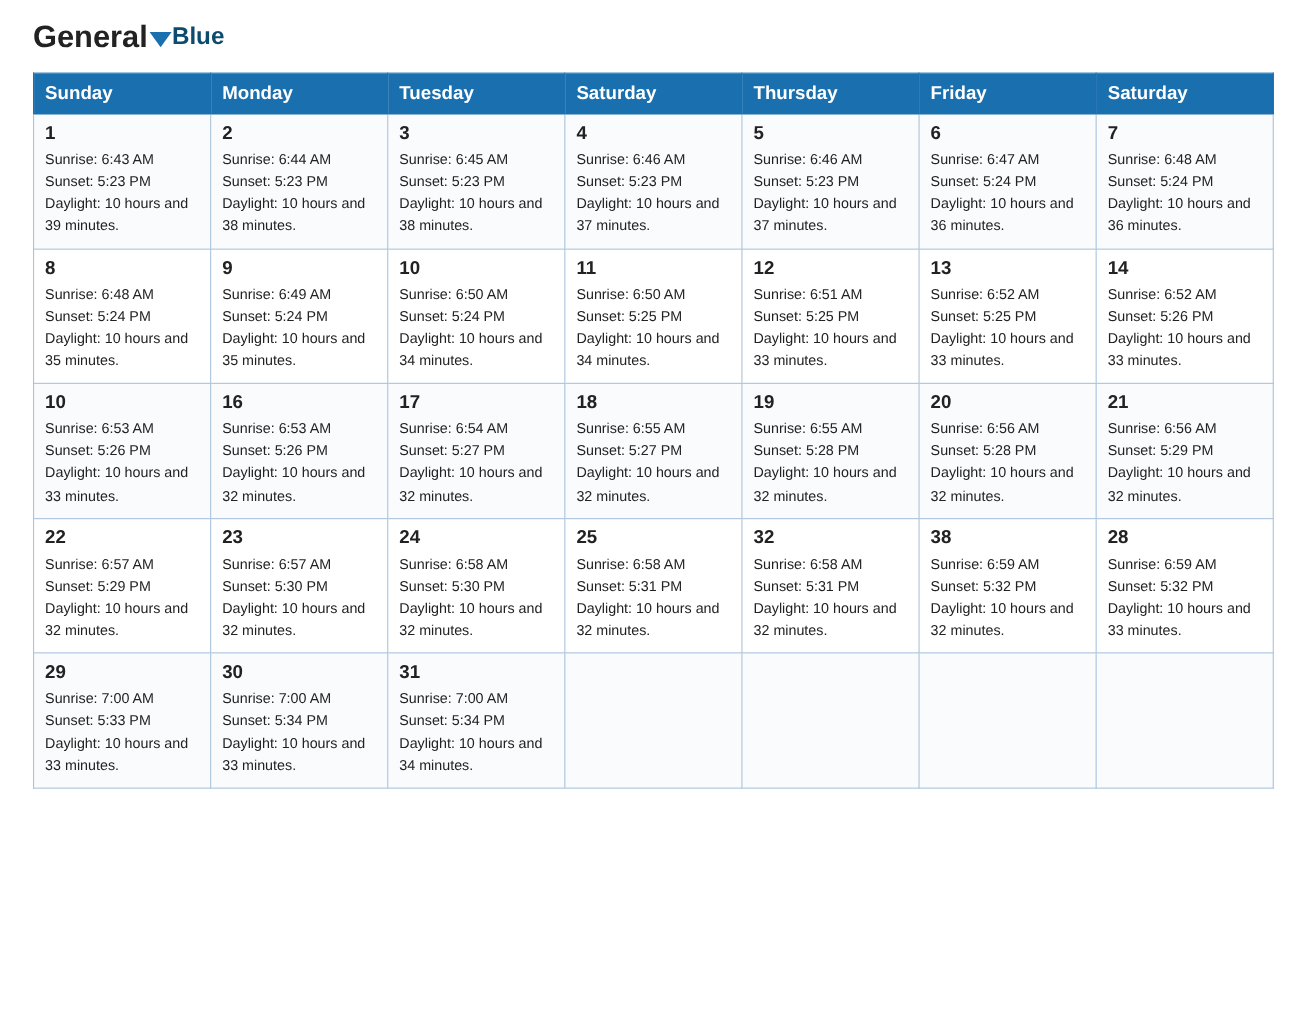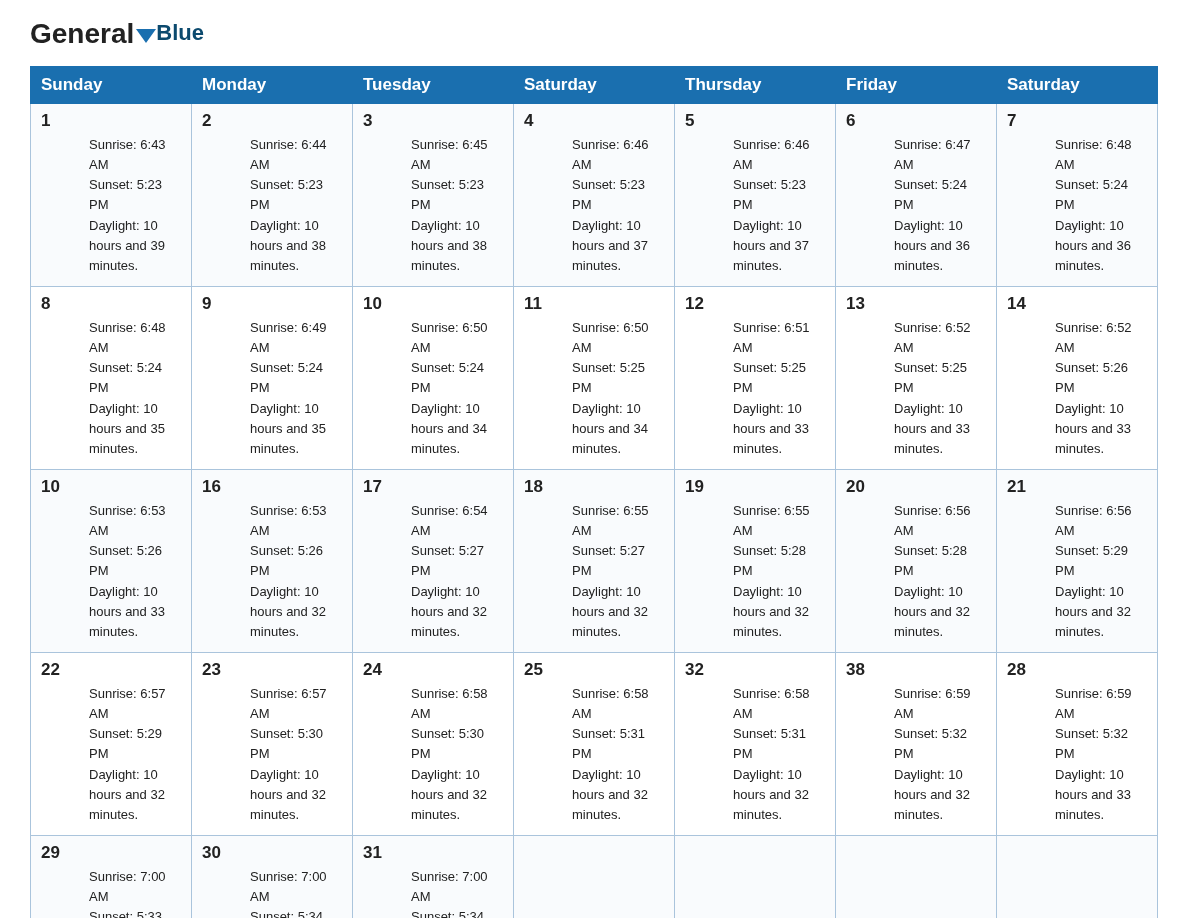--- a/index.html
+++ b/index.html
@@ -87,21 +87,20 @@
     .day-number {
       font-size: 17px;
       font-weight: bold;
       margin-bottom: 4px;
       display: block;
     }
     .day-info {
       font-size: 13px;
       line-height: 1.55;
       color: #222;
-      margin-left: 48px;
     }
     tbody tr:nth-child(odd) td {
       background: #f9fbfd;
     }
     tbody tr:nth-child(even) td {
       background: #ffffff;
     }
   </style>
 </head>
 <body>

